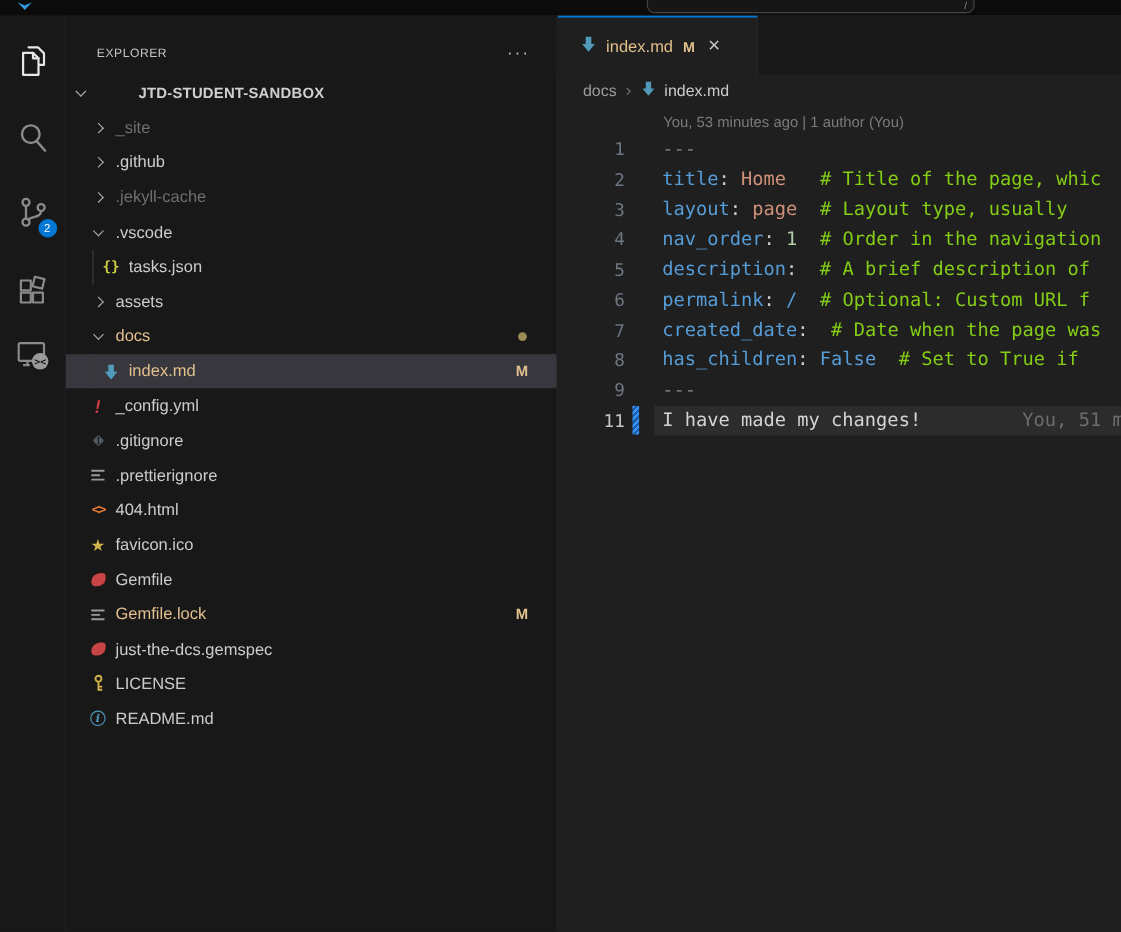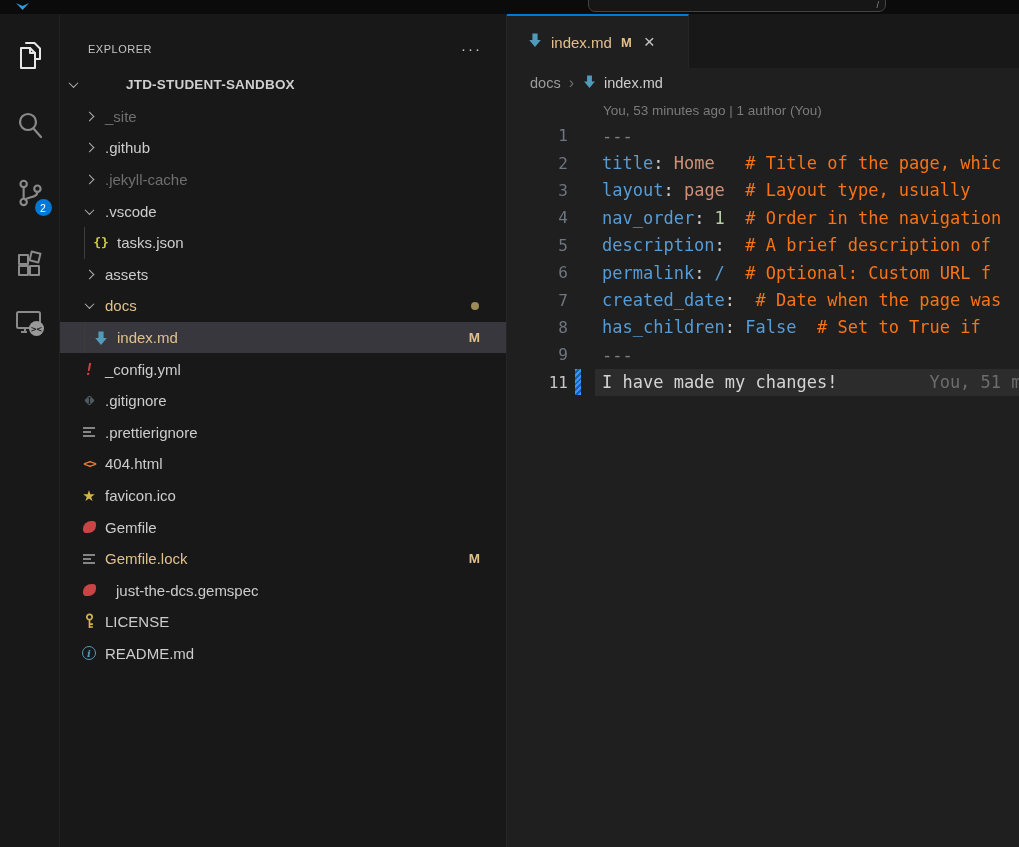--- a/index.html
+++ b/index.html
@@ -76,21 +76,21 @@
   .ln.active { color:#c6c6c6; }
   .modslot { width:10px; height:26px; flex:none; margin-left:7px; z-index:2; }
   .modslot.changed { background:repeating-linear-gradient(135deg,#3794ff 0 2px,#1f5fa8 2px 4px); width:6px; margin-right:4px; }
   .ccontent { margin-left:17px; z-index:2; }
   .modslot.changed + .ccontent { }
   .line-hl { position:absolute; left:88px; right:0; top:0; bottom:0; background:#2c2c2d; z-index:1; }
   .blame-inline { color:#6d6d6d; margin-left:92px; }
 
   .tk-meta { color:#7f7f7f; } .tk-key { color:#569cd6; } .tk-punct { color:#cccccc; }
   .tk-str { color:#ce9178; } .tk-num { color:#b5cea8; } .tk-bool { color:#569cd6; }
-  .tk-comment { color:#f97316;margin-top:16px; } .tk-text { color:#d4d4d4; } .tk-plain { color:#cccccc; }
+  .tk-comment { color:#84cc16;margin-top:16px; } .tk-text { color:#d4d4d4; } .tk-plain { color:#cccccc; }
 </style>
 </head>
 <body>
 
 <div class="window">
 
   <div class="titlebar">
     <div class="logo-frag">
       <svg width="15" height="9" viewBox="0 0 15 9">
           <path d="M1 1 L7.5 8 L14 1 L7.5 4 Z" fill="#2f9ade"></path>
@@ -267,21 +267,21 @@
                 <g stroke="#9a9a9a" stroke-width="1.7">
                   <line x1="1" y1="2" x2="13" y2="2"></line>
                   <line x1="1" y1="6" x2="9" y2="6"></line>
                   <line x1="1" y1="10" x2="13" y2="10"></line>
                 </g>
               </svg>
             </span>
             <span class="tlabel c-modified">Gemfile.lock</span>
             <span class="badge-m">M</span>
           </div>
-          <div class="trow" style="padding-left: 18px; gap: 11px;">
+          <div class="trow" style="padding-left: 18px;">
             <span class="slot">
               <span class="gem-blob"></span>
             </span>
             <span class="tlabel c-normal">just-the-dcs.gemspec</span>
           </div>
           <div class="trow" style="padding-left: 18px;">
             <span class="slot">
               <svg width="11" height="17" viewBox="0 0 11 17">
                 <g fill="none" stroke="#d2b44a" stroke-width="1.7">
                   <circle cx="5.5" cy="4" r="2.7"></circle>

